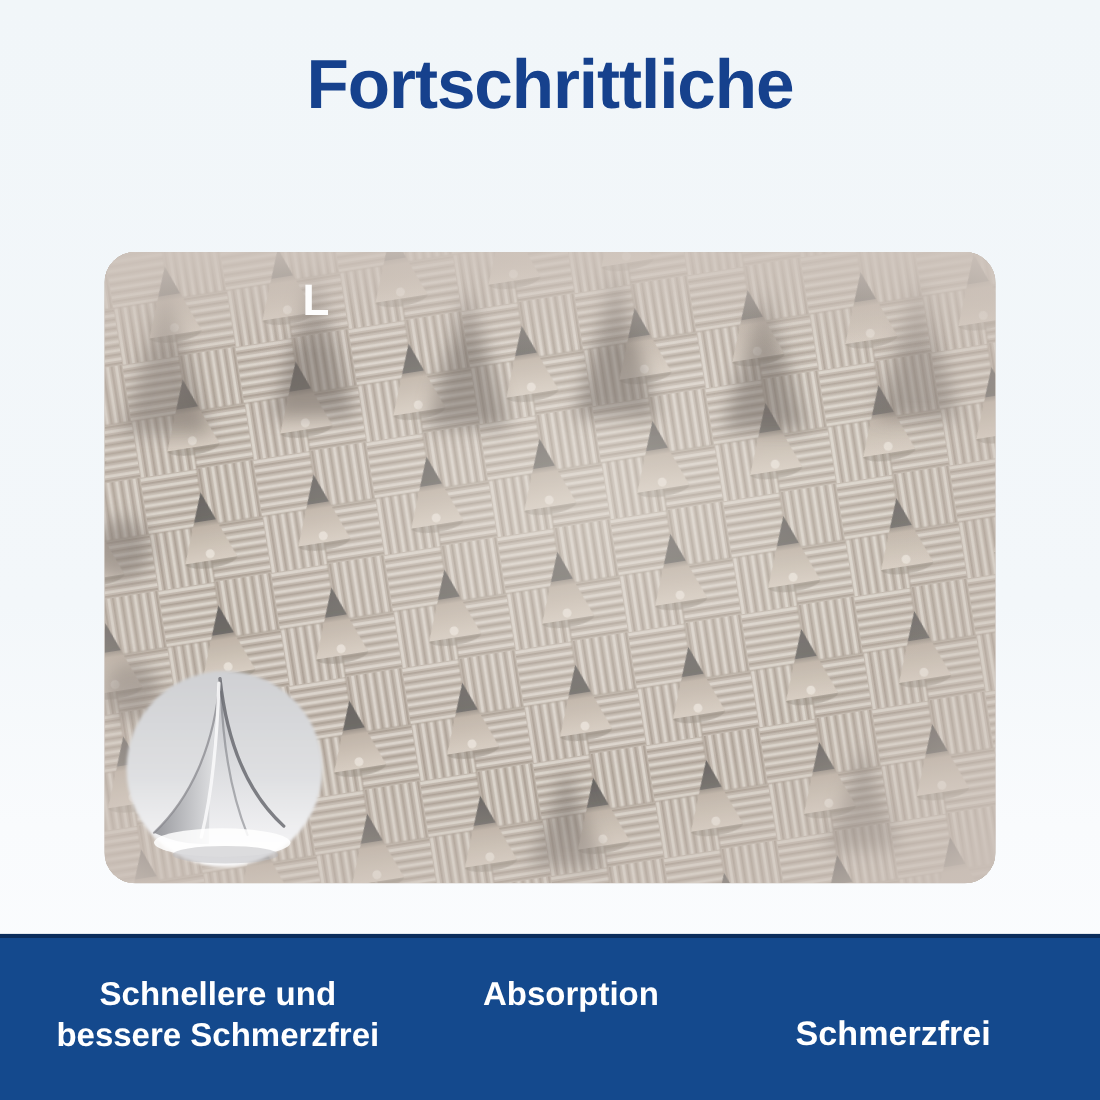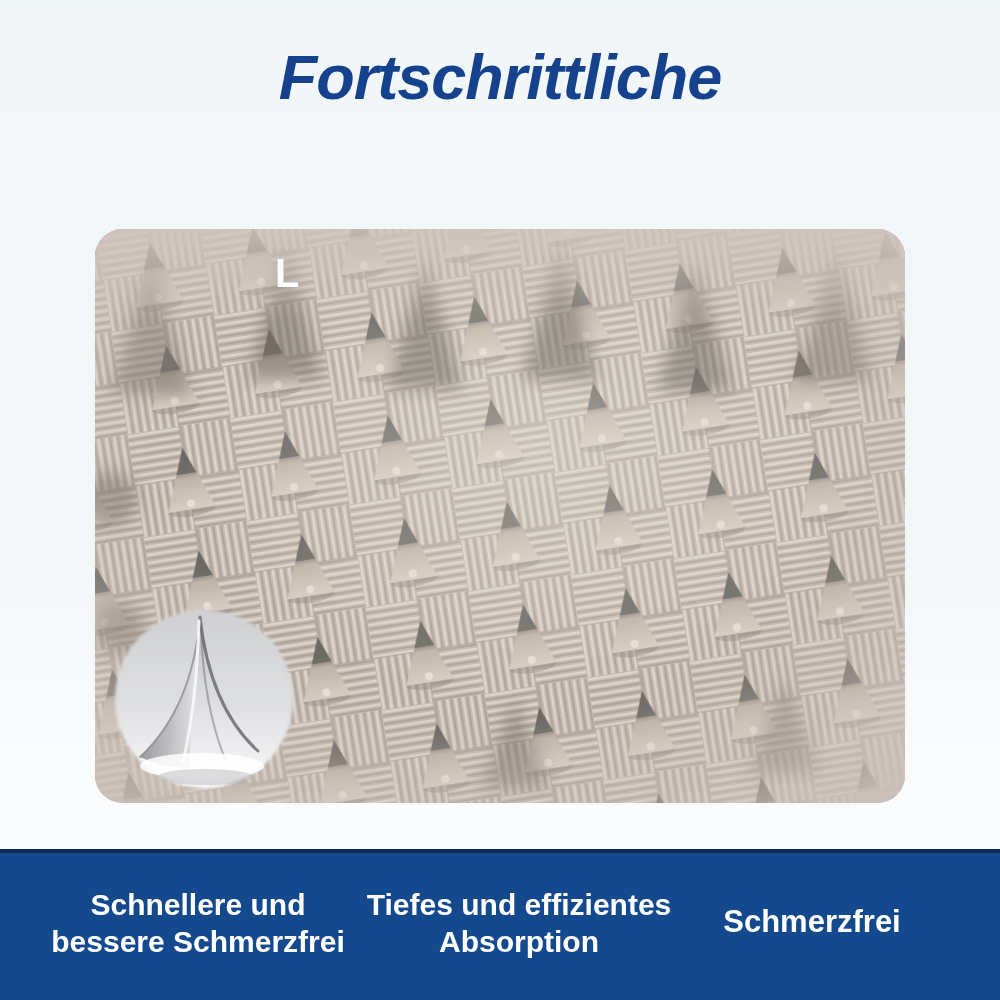--- a/index.html
+++ b/index.html
@@ -7,21 +7,21 @@
     position:relative;width:1000px;height:1000px;overflow:hidden;
     font-family:"Liberation Sans",sans-serif;
     background:linear-gradient(180deg,#f1f6f9 0%,#f3f7fa 55%,#f9fbfd 75%,#fcfdfe 100%);
   }
   
   .title{
     position:absolute;top:42px;left:0;width:1000px;margin:0;
     text-align:center;font-weight:700;font-size:63px;line-height:71px;
     color:#16418d;letter-spacing:-1px;
   }
-  .title span{display:block;font-style:italic;}
+  .title span{display:block;}
   
   .photo{
     position:absolute;left:95px;top:229px;width:810px;height:574px;
     border-radius:28px;overflow:hidden;background:#c3b9af;
   }
   .photo svg{display:block;}
   .watermark{
     position:absolute;left:180px;top:24px;
     font-size:40px;font-weight:700;color:#fdfdfd;line-height:1;
   }
@@ -29,21 +29,21 @@
   .band{
     position:absolute;left:0;top:849px;width:1000px;height:151px;
     background:linear-gradient(180deg,#0b2d5c 0px,#0b2d5c 4px,#14498d 4px,#14498d 100%);
   }
   .feature{
     position:absolute;text-align:center;color:#ffffff;
     font-weight:700;font-size:30px;line-height:37px;
   }
   .feature.f1{left:28px;top:37px;width:340px;}
   .feature.f2{left:352px;top:37px;width:334px;}
-  .feature.f3{left:648px;top:54px;width:328px;font-size:31px;}
+  .feature.f3{left:648px;top:72px;width:328px;font-size:31px;}
   .f-line{display:block;}
 </style>
 </head>
 <body>
 
 <div class="page">
 
   <h1 class="title">
     <span>Fortschrittliche</span>
   </h1>
@@ -157,21 +157,20 @@
 
     <span class="watermark">L</span>
   </div>
 
   <div class="band">
     <div class="feature f1">
       <span class="f-line">Schnellere und</span>
       <span class="f-line">bessere Schmerzfrei</span>
     </div>
     <div class="feature f2">
-      <span class="f-line">Tiefes und effizientes</span>
       <span class="f-line">Absorption</span>
     </div>
     <div class="feature f3">
       <span class="f-line">Schmerzfrei</span>
       <span class="f-line"></span>
     </div>
   </div>
 
 </div>
 

